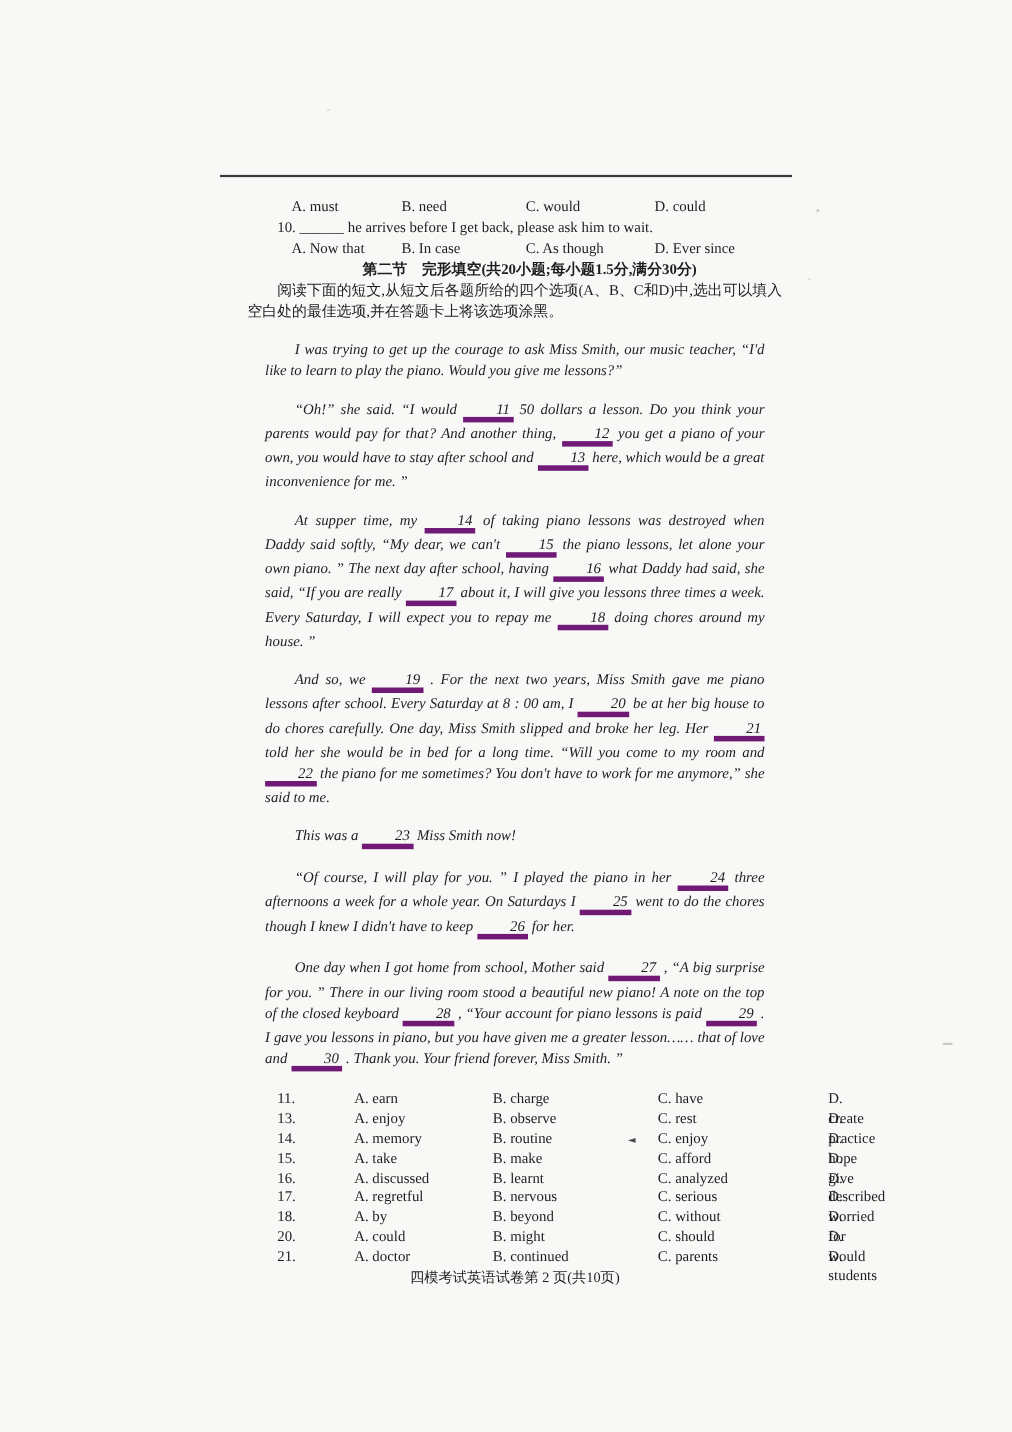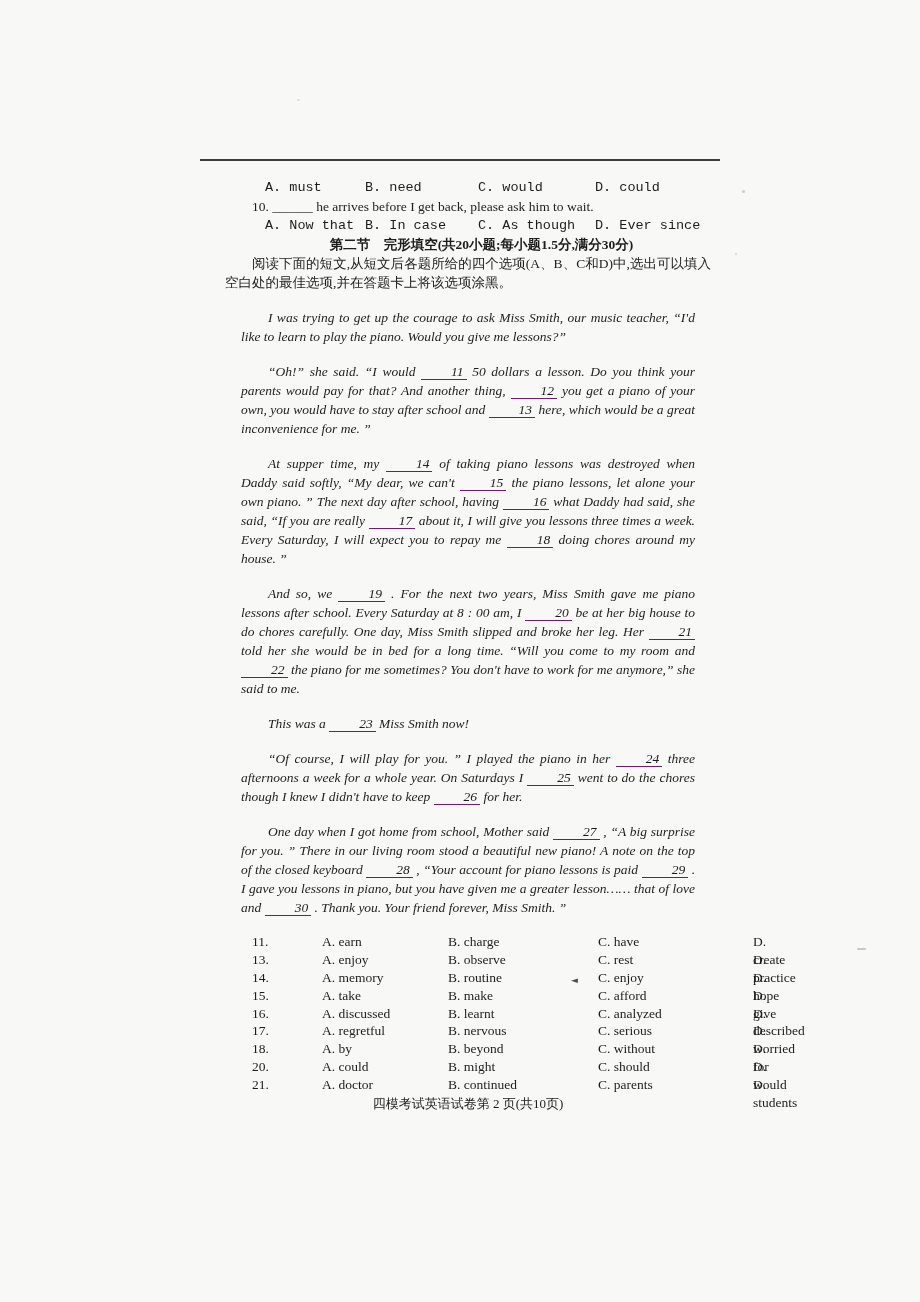--- a/index.html
+++ b/index.html
@@ -7,28 +7,28 @@
     width:920px;height:1302px;position:relative;overflow:hidden;
     background:#f8f8f6;
     font-family:"Liberation Serif","DejaVu Serif",serif;
     color:#1d1d1d;
   }
   .top-rule{position:absolute;left:200px;top:159px;width:520px;height:2px;background:#3c3c3c;}
   .content{
     position:absolute;left:225px;top:178px;width:486px;
     font-size:13.5px;line-height:19px;
   }
-  .opt-grid4{display:grid;grid-template-columns:100px 113px 117px auto;padding-left:40px;font-family:Liberation Mono, monospace;}
+  .opt-grid4{display:grid;grid-template-columns:100px 113px 117px auto;padding-left:40px;}
   .q10-stem{padding-left:27px;}
   .sec-title{padding-left:27px;font-weight:bold;text-align:center;}
   .instructions{text-indent:27px;text-align:justify;margin:0;}
   .passage p{margin:16px;text-indent:27px;text-align:justify;font-style:italic;}
   .blank{
     display:inline-block;min-width:30px;padding:0 3px;text-align:center;
-    border-bottom:1px solid #701a75;line-height:15px;
+    border-bottom:5px solid #701a75;line-height:15px;
   }
   .cloze{margin-top:8px;}
   .cloze-row{
     display:grid;grid-template-columns:30px 86px 110px 115px auto;
     padding-left:27px;height:17.9px;line-height:17.9px;position:relative;gap:40px;
   }
   .pen-mark{
     position:absolute;left:346px;top:3px;font-size:9px;color:#2f2f2f;opacity:.85;
     font-family:"DejaVu Sans",sans-serif;
   }

